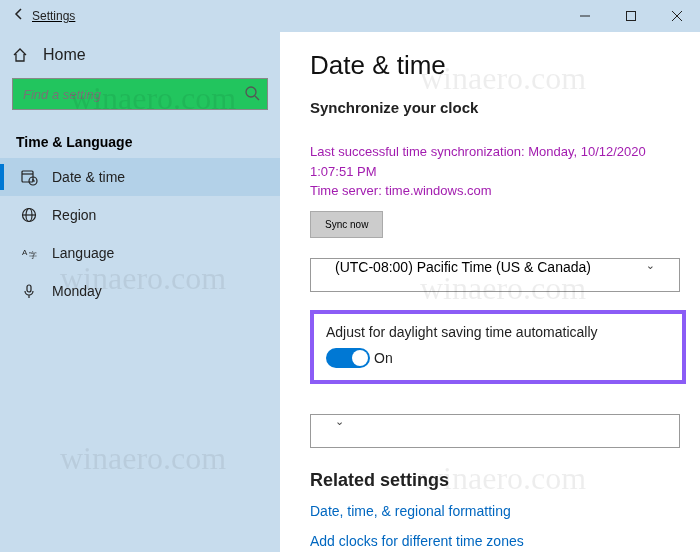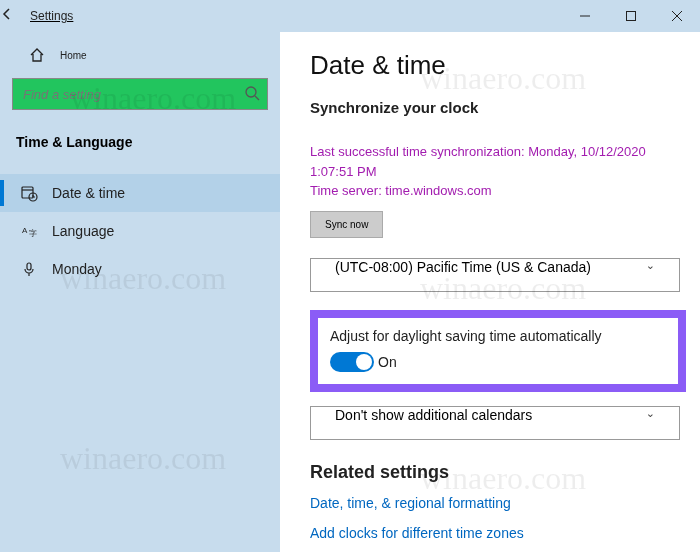--- a/index.html
+++ b/index.html
@@ -1,47 +1,47 @@
 <!DOCTYPE html>
 <html><head>
 <meta charset="utf-8">
 <style>
 * { box-sizing: border-box; margin: 0; padding: 0; font-family: "Segoe UI", Arial, sans-serif; }
 body { width: 700px; height: 552px; background: #fff; overflow: hidden; position: relative; }
 
 .titlebar { height: 32px; display: flex; align-items: center; background: #c7dced; }
-.titlebar-left { display: flex; align-items: center; gap: 16px; text-decoration: underline; }
+.titlebar-left { display: flex; align-items: center; padding-left: 12px; gap: 6px; text-decoration: underline; }
 .titlebar-title { font-size: 12px; color: #222; }
 .titlebar-controls { margin-left: auto; display: flex; }
 .win-btn { width: 46px; height: 32px; display: flex; align-items: center; justify-content: center; font-size: 12px; }
 .win-btn svg { stroke: #222; }
 
 .content { display: flex; height: calc(100% - 32px); }
 
 .sidebar { width: 280px; background: #c7dced; padding-top: 4px; }
-.home-row { display: flex; align-items: center; gap: 14px; padding: 10px 28px; font-size: 10px; color: #222; }
+.home-row { display: flex; align-items: center; gap: 14px; padding: 10px 11px; font-size: 16px; color: #222; }
 .search-wrap { margin: 4px 12px 14px; position: relative; }
 .search-input { width: 100%; height: 32px; border: 1px solid #888; background: #22c55e; padding: 0 30px 0 10px; font-size: 13px; color: #555; font-style: italic; }
 .search-icon { position: absolute; right: 8px; top: 7px; }
-.cat-header { font-size: 14px; font-weight: 600; padding: 10px 16px 24px; color: #000; }
+.cat-header { font-size: 14px; font-weight: 600; padding: 10px 16px 8px; color: #000; }
 .nav-item { display: flex; align-items: center; gap: 14px; padding: 10px 16px 10px 20px; font-size: 14px; color: #222; position: relative; }
 .nav-item.active { background: #b3d1e8; }
 .nav-item.active::before { content: ""; position: absolute; left: 0; top: 6px; bottom: 6px; width: 4px; background: #0078d4; }
 .nav-icon { width: 18px; height: 18px; display: flex; align-items: center; justify-content: center; }
 
 .main { flex: 1; padding: 18px 14px 0 30px; overflow-y: auto; background: #fff; }
 .page-title { font-size: 26px; font-weight: 400; color: #111; margin-bottom: 18px; }
 .section-label { font-size: 15px; font-weight: 600; color: #222; margin-bottom: 26px; }
 .sub-label { font-size: 14px; color: #222; margin-bottom: 6px; }
 .info-text { font-size: 13px; color: #a21caf; line-height: 1.5; }
 .sync-btn { margin: 10px 0 20px; padding: 7px 14px; background: #ccc; border: 1px solid #aaa; font-size: 10px; cursor: pointer; }
 .dropdown { width: 100%; max-width: 370px; height: 34px; border: 1px solid #999; display: flex; padding: 0 24px; font-size: 14px; justify-content: space-between; margin-bottom: 18px; }
 .dropdown .chev { font-size: 11px; color: #444; }
 
-.highlight-box { border: 8px solid #8b5cf6; padding: 10px 12px 12px; margin-bottom: 14px; max-width: 388px; }
+.highlight-box { border: 4px solid #8b5cf6; padding: 10px 12px 12px; margin-bottom: 30px; max-width: 388px; }
 .toggle-row { display: flex; align-items: center; gap: 4px; margin-top: 8px; }
 .toggle { width: 44px; height: 20px; border-radius: 10px; background: #0078d4; position: relative; }
 .toggle-knob { position: absolute; right: 2px; top: 2px; width: 16px; height: 16px; background: #fff; border-radius: 50%; }
 .toggle-label { font-size: 14px; color: #222; }
 
 .related-title { font-size: 18px; font-weight: 600; color: #222; margin-top: 22px; margin-bottom: 12px; }
 .link { font-size: 14px; color: #0067c0; display: block; margin-bottom: 14px; }
 
 .watermark { position: absolute; color: rgba(0,0,0,0.07); font-size: 32px; font-family: Georgia, serif; pointer-events: none; }
 .wm1 { left: 70px; top: 80px; }
@@ -108,20 +108,30 @@
             <circle cx="12" cy="12" r="4"></circle>
             <line x1="12" y1="10" x2="12" y2="12"></line>
             <line x1="12" y1="12" x2="14" y2="12"></line>
           </svg>
         </span>
       <span>Date &amp; time</span>
     </div>
     <div class="nav-item">
       <span class="nav-icon">
           <svg width="16" height="16" viewBox="0 0 16 16" fill="none" stroke="#222" stroke-width="1.2">
+            <circle cx="8" cy="8" r="6.5"></circle>
+            <ellipse cx="8" cy="8" rx="3" ry="6.5"></ellipse>
+            <line x1="1.5" y1="8" x2="14.5" y2="8"></line>
+          </svg>
+        </span>
+      <span>Region</span>
+    </div>
+    <div class="nav-item">
+      <span class="nav-icon">
+          <svg width="16" height="16" viewBox="0 0 16 16" fill="none" stroke="#222" stroke-width="1.2">
             <text x="1" y="10" font-size="8" fill="#222" stroke="none">A</text>
             <text x="8" y="13" font-size="8" fill="#222" stroke="none">字</text>
           </svg>
         </span>
       <span>Language</span>
     </div>
     <div class="nav-item">
       <span class="nav-icon">
           <svg width="16" height="16" viewBox="0 0 16 16" fill="none" stroke="#222" stroke-width="1.2">
             <rect x="6" y="2" width="4" height="7" rx="2"></rect>
@@ -149,21 +159,20 @@
       <div class="sub-label">Adjust for daylight saving time automatically</div>
       <div class="toggle-row">
         <div class="toggle">
             <div class="toggle-knob"></div>
           </div>
         <span class="toggle-label">On</span>
       </div>
     </div>
 
     <div class="dropdown">
-      <span>Don't show additional calendars</span>
       <span class="chev">⌄</span>
     </div>
 
     <div class="related-title">Related settings</div>
     <a class="link">Date, time, &amp; regional formatting</a>
     <a class="link">Add clocks for different time zones</a>
   </div>
 </div>
 
 <div class="watermark wm1">winaero.com</div>

